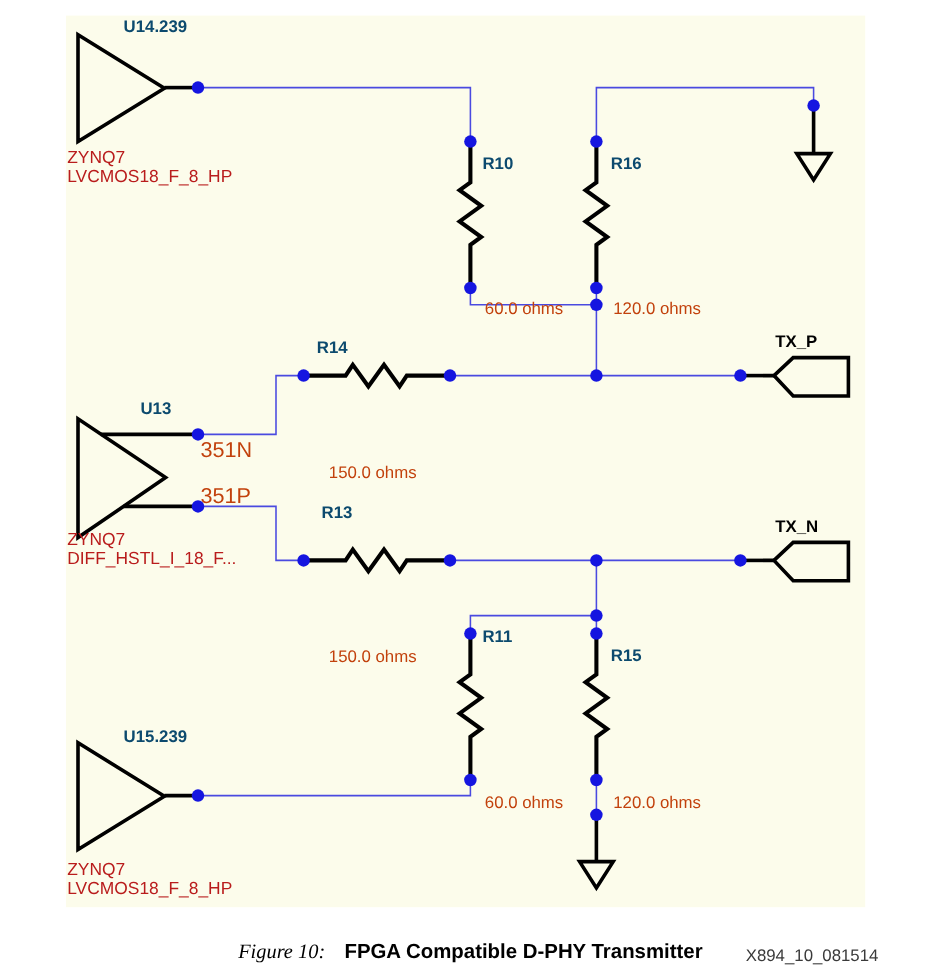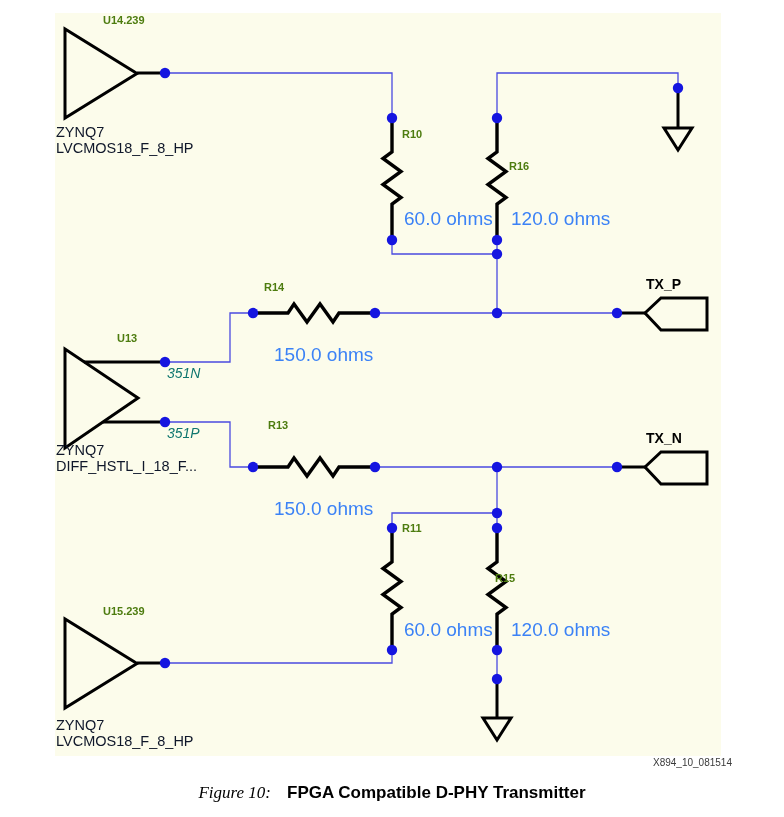--- a/index.html
+++ b/index.html
@@ -5,26 +5,26 @@
   html,body{margin:0;padding:0;background:#ffffff;}
   #page{position:relative;width:784px;height:817px;background:#ffffff;overflow:hidden;
         font-family:"Liberation Sans",sans-serif;}
   #canvas{position:absolute;left:55px;top:13px;width:666px;height:743px;background:#FCFCEB;}
   svg{position:absolute;left:0;top:0;}
   .wire{stroke:#4A4AE0;stroke-width:1.3;fill:none;}
   .blk{stroke:#000000;stroke-width:3;fill:none;stroke-linejoin:miter;}
   .res{stroke:#000000;stroke-width:3.4;fill:none;stroke-linejoin:miter;}
   .dot{fill:#1515E0;stroke:none;}
   .txt{position:absolute;white-space:nowrap;line-height:1.08;}
-  .ref{font-weight:bold;font-size:11px;color:#4d7c0f;}
-  .pin{font-size:14px;color:#0f766e;font-style:italic;}
-  .val{font-size:19px;color:#3b82f6;}
-  .dev{font-size:14.5px;color:#0f172a;line-height:16px;}
+  .ref{font-weight:bold;font-size:14px;color:#0c4a6e;}
+  .pin{font-size:18px;color:#c2410c;}
+  .val{font-size:14px;color:#c2410c;margin-top:41px;}
+  .dev{font-size:14.5px;color:#b91c1c;line-height:16px;}
   .port{font-weight:bold;font-size:14px;color:#000000;}
-  .watermark{font-size:10px;color:#3A3A3A;}
+  .watermark{font-size:14px;color:#3A3A3A;margin-top:31px;}
   #caption{position:absolute;left:0;top:783px;width:784px;text-align:center;color:#000000;}
   #caption .figlabel{font-family:"Liberation Serif",serif;font-style:italic;font-size:17px;}
   #caption .figtitle{font-weight:bold;font-size:17px;margin-left:16px;}
 </style>
 </head>
 <body>
 
 <div id="page">
   <div id="canvas"></div>
 
@@ -141,43 +141,43 @@
   </svg>
 
   <div class="txt ref" style="left:103px;top:15px;">U14.239</div>
   <div class="txt dev" style="left:56px;top:124px;">
     <div>ZYNQ7</div>
     <div>LVCMOS18_F_8_HP</div>
   </div>
 
   <div class="txt ref" style="left:402px;top:129px;">R10</div>
   <div class="txt val" style="left:404px;top:209px;">60.0 ohms</div>
-  <div class="txt ref" style="left:509px;top:129px;margin-top:32px;">R16</div>
+  <div class="txt ref" style="left:509px;top:129px;">R16</div>
   <div class="txt val" style="left:511px;top:209px;">120.0 ohms</div>
 
   <div class="txt ref" style="left:264px;top:282px;">R14</div>
   <div class="txt val" style="left:274px;top:345px;">150.0 ohms</div>
 
   <div class="txt ref" style="left:117px;top:333px;">U13</div>
   <div class="txt pin" style="left:167px;top:366px;">351N</div>
-  <div class="txt pin" style="left:167px;top:426px;">351P</div>
+  <div class="txt pin" style="left:167px;top:404px;">351P</div>
   <div class="txt dev" style="left:56px;top:442px;">
     <div>ZYNQ7</div>
     <div>DIFF_HSTL_I_18_F...</div>
   </div>
 
   <div class="txt ref" style="left:268px;top:420px;">R13</div>
   <div class="txt val" style="left:274px;top:499px;">150.0 ohms</div>
 
   <div class="txt port" style="left:646px;top:277px;">TX_P</div>
   <div class="txt port" style="left:646px;top:431px;">TX_N</div>
 
   <div class="txt ref" style="left:402px;top:523px;">R11</div>
   <div class="txt val" style="left:404px;top:620px;">60.0 ohms</div>
-  <div class="txt ref" style="left:495px;top:539px;margin-top:34px;">R15</div>
+  <div class="txt ref" style="left:509px;top:539px;">R15</div>
   <div class="txt val" style="left:511px;top:620px;">120.0 ohms</div>
 
   <div class="txt ref" style="left:103px;top:606px;">U15.239</div>
   <div class="txt dev" style="left:56px;top:717px;">
     <div>ZYNQ7</div>
     <div>LVCMOS18_F_8_HP</div>
   </div>
 
   <div class="txt watermark" style="right:52px;top:758px;">X894_10_081514</div>
 

